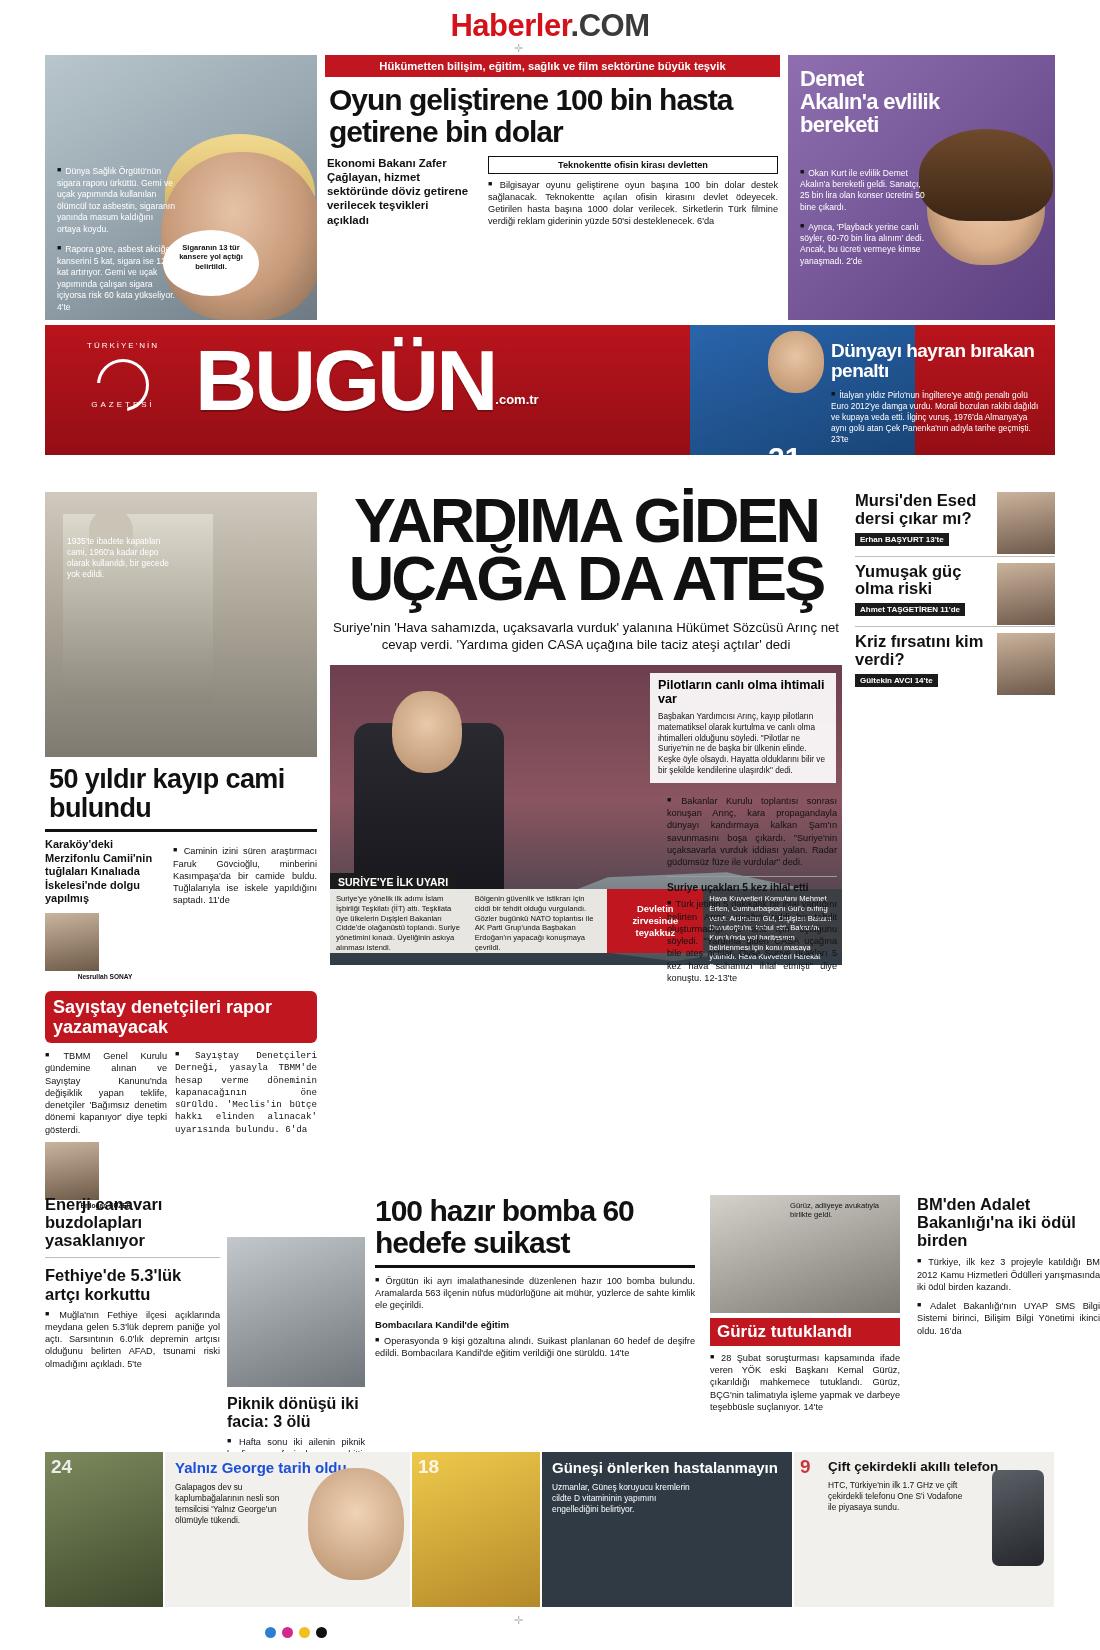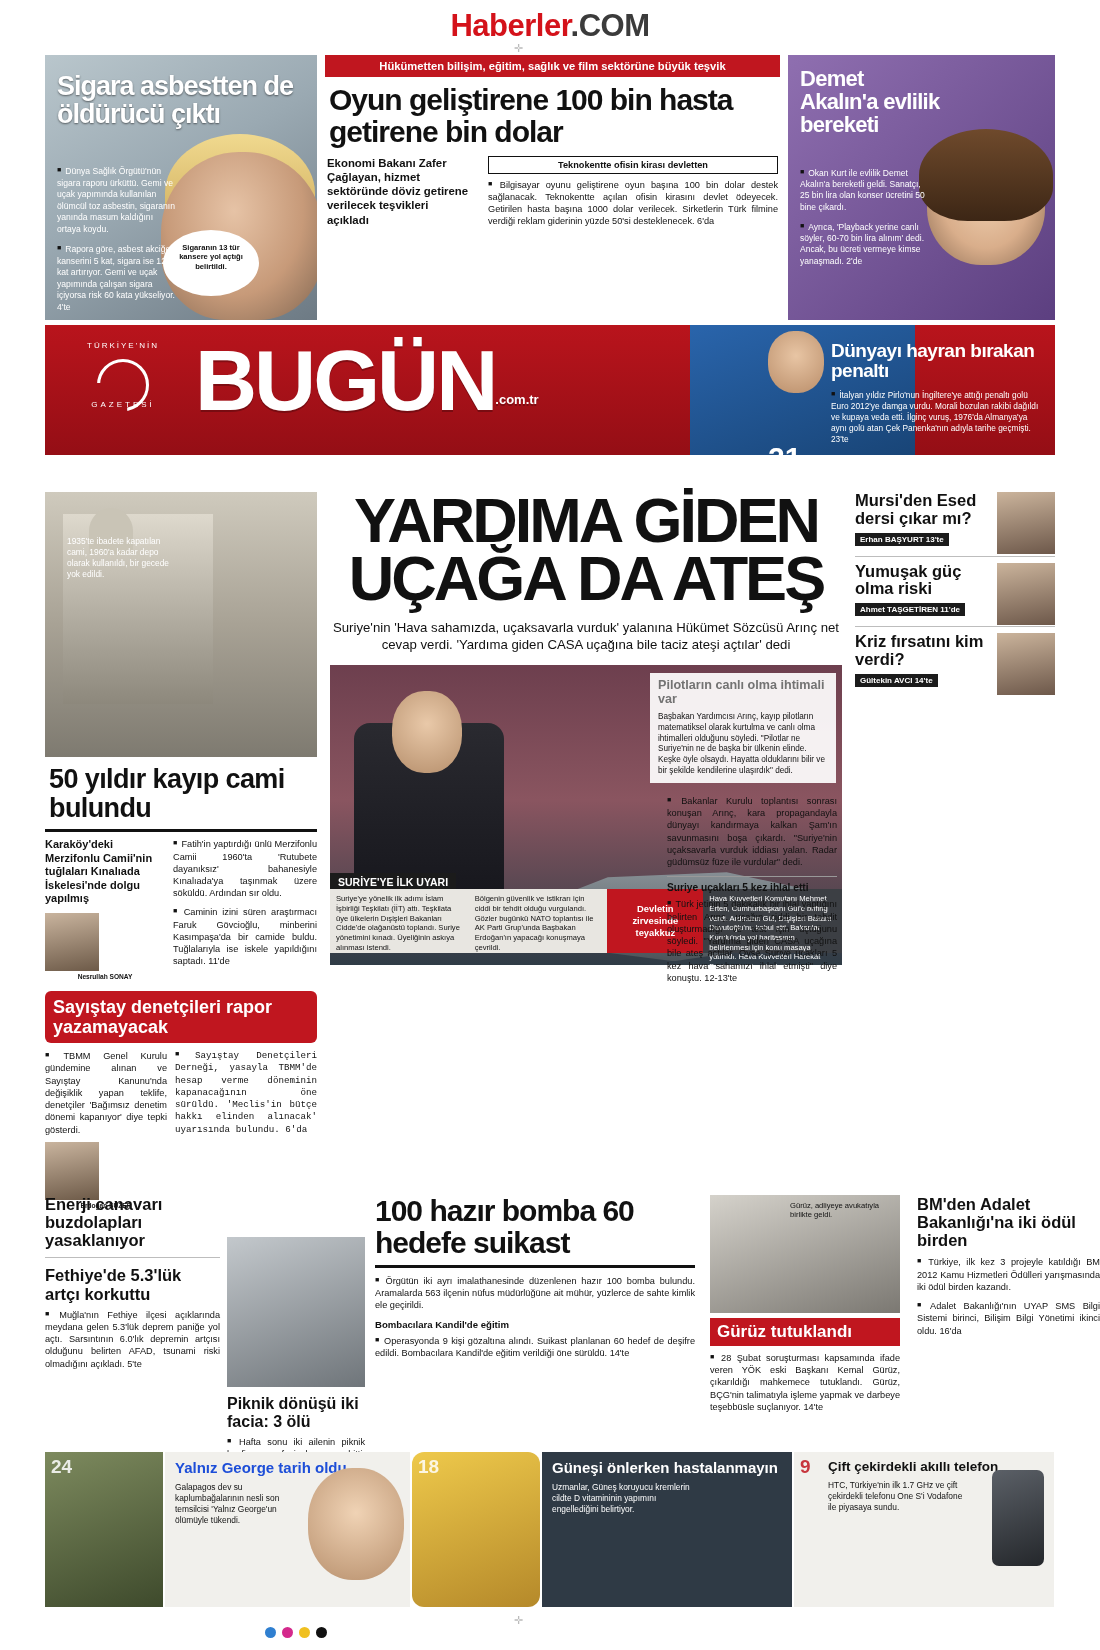--- a/index.html
+++ b/index.html
@@ -184,21 +184,21 @@
   }
   .main-photo .jet {
     position:absolute; right:-10px; bottom:4px; width:330px; height:120px;
     background:linear-gradient(180deg,#9aa3a8,#4c545a);
     clip-path:polygon(0 58%,26% 30%,62% 26%,100% 48%,100% 78%,46% 100%,6% 86%);
   }
   .overlay-white {
     position:absolute; right:6px; top:8px; width:186px; background:rgba(255,255,255,.92);
     padding:6px 8px;
   }
-  .overlay-white .t { color:#737373; font-weight:bold; font-size:12.6px; line-height:1.1; }
+  .overlay-white .t { color:#000000; font-weight:bold; font-size:12.6px; line-height:1.1; }
   .overlay-white .b { font-size:8.2px; line-height:1.32; margin-top:5px; }
   .photo-strip {
     position:absolute; left:0; right:0; bottom:12px; height:64px;
     background:#e8e6e1; display:flex;
   }
   .photo-strip .cell { flex:1; padding:5px 6px; font-size:7.6px; line-height:1.28; }
   .photo-strip .cell.red { background:#c0161f; color:#fff; font-weight:bold; font-size:9.4px;
      display:flex; align-items:center; text-align:center; max-width:96px; }
   .photo-strip .cell.dark { background:#3c3f44; color:#fff; }
   .ilk-uyari {
@@ -230,21 +230,21 @@
   #bottom { top:1452px; left:45px; width:1010px; height:155px; display:flex; gap:2px; }
   .bb { position:relative; overflow:hidden; }
   .bb .num { position:absolute; left:6px; top:4px; color:#fff; font-size:19px; font-weight:bold; opacity:.85; }
   .bb .ttl { font-weight:bold; line-height:1.1; }
   .bb1 { width:118px; background:linear-gradient(160deg,#7d8a5e,#3e4a2c); }
   .bb2 { width:245px; background:#f1f0ec; padding:8px 10px; }
   .bb2 .ttl { color:#1d4ed8; font-size:15px; }
   .bb2 .txt { font-size:8.4px; line-height:1.32; margin-top:5px; width:130px; }
   .bb2 .face3 { position:absolute; right:6px; top:16px; width:96px; height:112px;
     background:radial-gradient(circle at 50% 40%,#f0d3b5,#b8906d); border-radius:46%; }
-  .bb3 { width:128px; background:linear-gradient(160deg,#eec94b,#b5892a);border-radius:12px; }
+  .bb3 { width:128px; background:linear-gradient(160deg,#eec94b,#b5892a); }
   .bb4 { width:250px; background:#2f3a45; color:#fff; padding:8px 10px; }
   .bb4 .ttl { font-size:15px; }
   .bb4 .txt { font-size:8.4px; line-height:1.32; margin-top:5px; width:140px; }
   .bb5 { width:260px; background:#f1f0ec; padding:8px 10px; }
   .bb5 .ttl { font-size:13.5px; }
   .bb5 .txt { font-size:8.4px; line-height:1.32; margin-top:5px; width:140px; }
   .phone { position:absolute; right:10px; top:18px; width:52px; height:96px;
     background:linear-gradient(160deg,#5b6067,#24272b); border-radius:7px; }
 
   .dots { position:absolute; left:265px; bottom:12px; display:flex; gap:6px; }
@@ -259,21 +259,20 @@
     <span class="red">Haberler</span><span class="dark">.COM</span>
   </div>
   <div class="crop-mark" style="left:514px; top:42px;">✛</div>
   <div class="crop-mark" style="left:514px; top:1614px;">✛</div>
 
   <div class="box" id="top-strip">
 
     <div class="tile-smoke">
       <div class="hair"></div>
       <div class="face"></div>
-      <div class="ttl">Sigara asbestten de öldürücü çıktı</div>
       <div class="txt">
         <p class="sq">Dünya Sağlık Örgütü'nün sigara raporu ürküttü. Gemi ve uçak yapımında kullanılan ölümcül toz asbestin, sigaranın yanında masum kaldığını ortaya koydu.</p>
         <p class="sq">Rapora göre, asbest akciğer kanserini 5 kat, sigara ise 12 kat artırıyor. Gemi ve uçak yapımında çalışan sigara içiyorsa risk 60 kata yükseliyor. 4'te</p>
       </div>
       <div class="badge-oval">Sigaranın 13 tür kansere yol açtığı belirtildi.</div>
     </div>
 
     <div class="tile-center">
       <div class="kicker">Hükümetten bilişim, eğitim, sağlık ve film sektörüne büyük teşvik</div>
       <div class="hl">Oyun geliştirene 100 bin hasta getirene bin dolar</div>
@@ -331,21 +330,20 @@
 
     <div class="headline-2">50 yıldır kayıp cami bulundu</div>
     <div class="thickrule"></div>
     <div class="two-col" style="padding-top:6px;">
       <div style="width:120px;">
         <div style="font-size:11px; font-weight:bold; line-height:1.22;">Karaköy'deki Merzifonlu Camii'nin tuğlaları Kınalıada İskelesi'nde dolgu yapılmış</div>
         <div class="mini-photo" style="float:none; margin-top:8px;"></div>
         <div class="mini-cap">Nesrullah SONAY</div>
       </div>
       <div style="flex:1;">
-        <div class="body-txt sq">Fatih'in yaptırdığı ünlü Merzifonlu Camii 1960'ta 'Rutubete dayanıksız' bahanesiyle Kınalıada'ya taşınmak üzere söküldü. Ardından sır oldu.</div>
         <div class="body-txt sq" style="margin-top:7px;">Caminin izini süren araştırmacı Faruk Gövcioğlu, minberini Kasımpaşa'da bir camide buldu. Tuğlalarıyla ise iskele yapıldığını saptadı. 11'de</div>
       </div>
     </div>
 
     <div class="sayistay">
       <div class="hd">Sayıştay denetçileri rapor yazamayacak</div>
       <div class="two-col" style="padding-top:7px;">
         <div style="width:122px;">
           <div class="body-txt sq">TBMM Genel Kurulu gündemine alınan ve Sayıştay Kanunu'nda değişiklik yapan teklife, denetçiler 'Bağımsız denetim dönemi kapanıyor' diye tepki gösterdi.</div>
           <div class="mini-photo" style="float:none; margin-top:6px;"></div>

